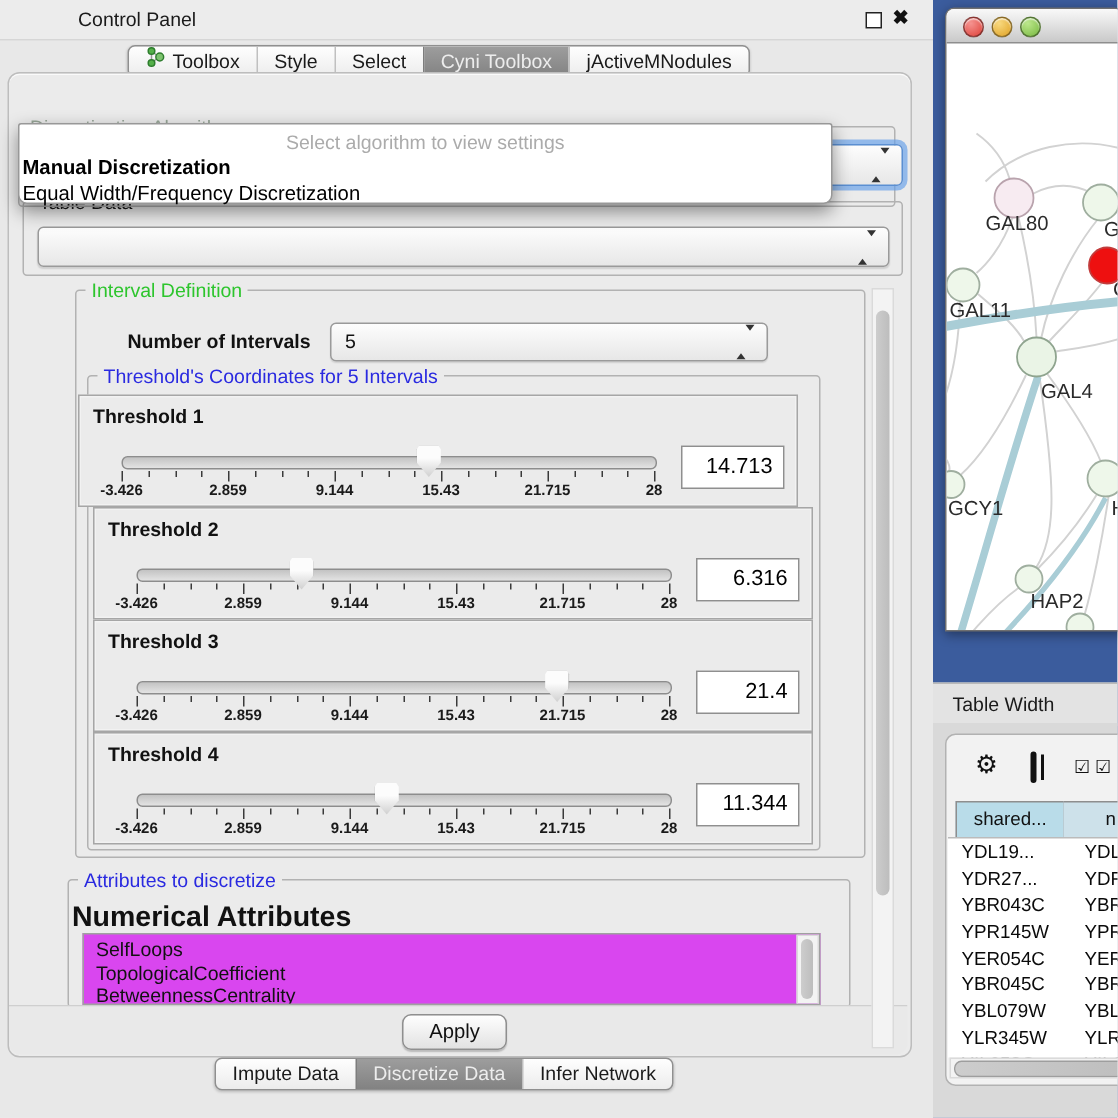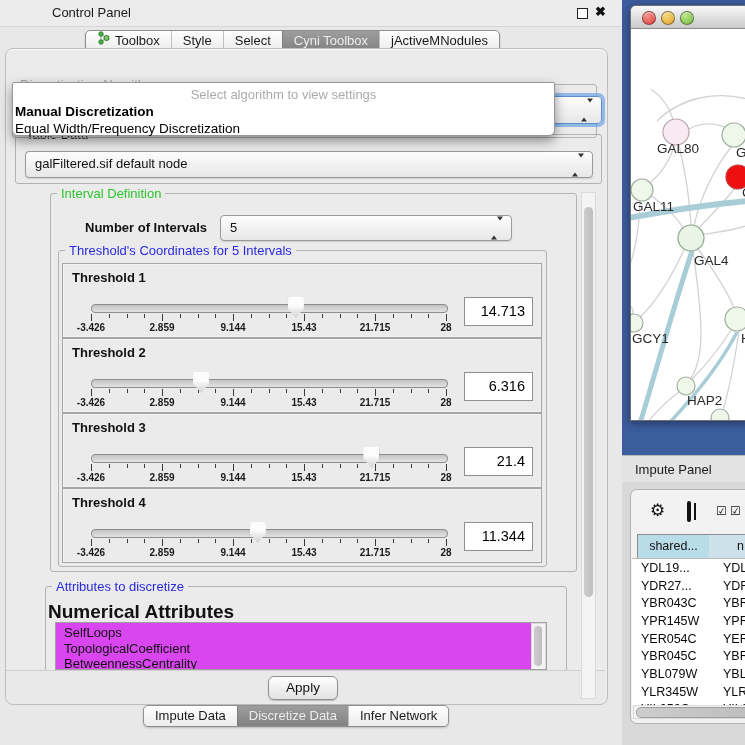--- a/index.html
+++ b/index.html
@@ -121,21 +121,20 @@
   <div id="popup-options">
       <div class="opt b">Manual Discretization</div>
       <div class="opt">Equal Width/Frequency Discretization</div>
     </div>
 </div>
 
 <div class="abs group" style="left:15px;top:134px;width:585px;height:48px;">
   <span class="glabel darklab">Table Data</span>
 </div>
 <div class="abs combo" style="left:25px;top:151px;width:566px;height:25px;">
-  <span class="val">galFiltered.sif default node</span>
   <span class="arrows"><span class="arr up"></span><span class="arr dn"></span></span>
 </div>
 
 <div class="abs group" style="left:50px;top:193px;width:525px;height:377px;">
   <span class="glabel green">Interval Definition</span>
 </div>
 <span class="abs" style="left:85px;top:220px;font-size:13px;font-weight:bold;color:#111;">Number of Intervals</span>
 <div class="abs combo" style="left:220px;top:215px;width:290px;height:24px;">
   <span class="val">5</span>
   <span class="arrows"><span class="arr up"></span><span class="arr dn"></span></span>
@@ -223,21 +222,21 @@
       <text x="741" y="196" font-size="13.5" fill="#2a2a2a" font-family="Liberation Sans, sans-serif">C</text>
       <text x="632" y="210" font-size="13.5" fill="#2a2a2a" font-family="Liberation Sans, sans-serif">GAL11</text>
       <text x="693" y="264" font-size="13.5" fill="#2a2a2a" font-family="Liberation Sans, sans-serif">GAL4</text>
       <text x="631" y="342" font-size="13.5" fill="#2a2a2a" font-family="Liberation Sans, sans-serif">GCY1</text>
       <text x="740" y="342" font-size="13.5" fill="#2a2a2a" font-family="Liberation Sans, sans-serif">H</text>
       <text x="686" y="404" font-size="13.5" fill="#2a2a2a" font-family="Liberation Sans, sans-serif">HAP2</text>
     </svg>
 </div>
 
 <div class="abs tphead">
-  <span>Impute Panel</span>
+  <span>Table Width</span>
 </div>
 <div class="abs tparea"></div>
 
 <div class="abs card">
   
   <span class="abs gear" style="left:19px;top:10px;">⚙</span>
   <span class="abs colicon" style="left:56px;top:13px;"></span>
   <span class="abs cbx" style="left:85px;top:14px;">☑</span>
   <span class="abs cbx" style="left:99px;top:14px;">☑</span>
   
@@ -282,21 +281,21 @@
         <div class="c2">YIL0</div>
       </div>
     </div>
   
   <div class="abs sbtrack" style="left:2px;top:215px;width:126px;height:12px;">
     <div class="sbthumb abs" style="left:2px;top:1px;width:120px;height:9px;border:1px solid #9e9e9e;"></div>
   </div>
 </div>
 
 <div>
-    <div class="abs tbox" style="left: 62px; top: 263px; width: 478px; height: 73px;">
+    <div class="abs tbox" style="left: 52px; top: 263px; width: 478px; height: 73px;">
       <div class="tlabel">Threshold 1</div>
       <div class="abs" style="left: 28px; top: 32px; width: 355px; height: 40px;">
         <div class="track"></div>
         <div class="tick major" style="left: 0px; top: 18px;"></div>
         <div class="tick minor" style="left: 17.75px; top: 18px;"></div>
         <div class="tick minor" style="left: 35.5px; top: 18px;"></div>
         <div class="tick minor" style="left: 53.25px; top: 18px;"></div>
         <div class="tick major" style="left: 71px; top: 18px;"></div>
         <div class="tick minor" style="left: 88.75px; top: 18px;"></div>
         <div class="tick minor" style="left: 106.5px; top: 18px;"></div>

